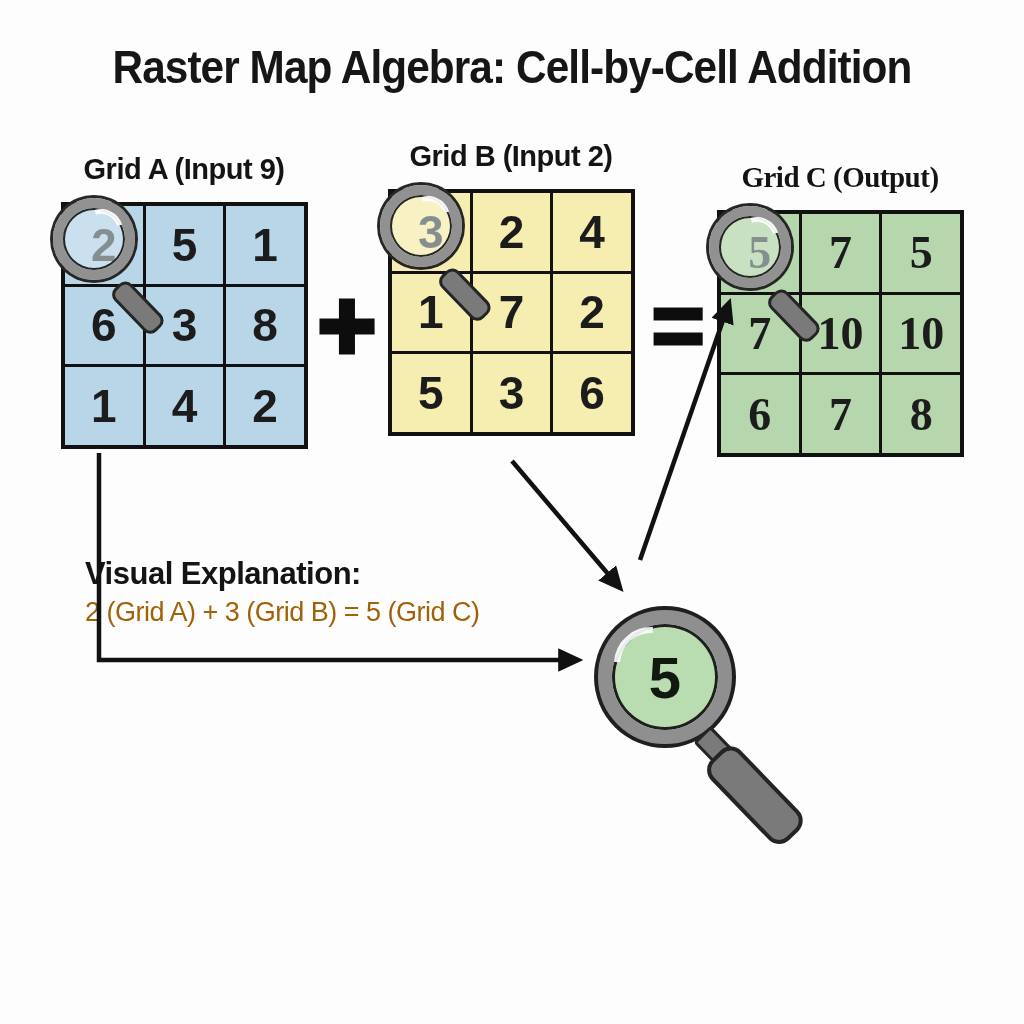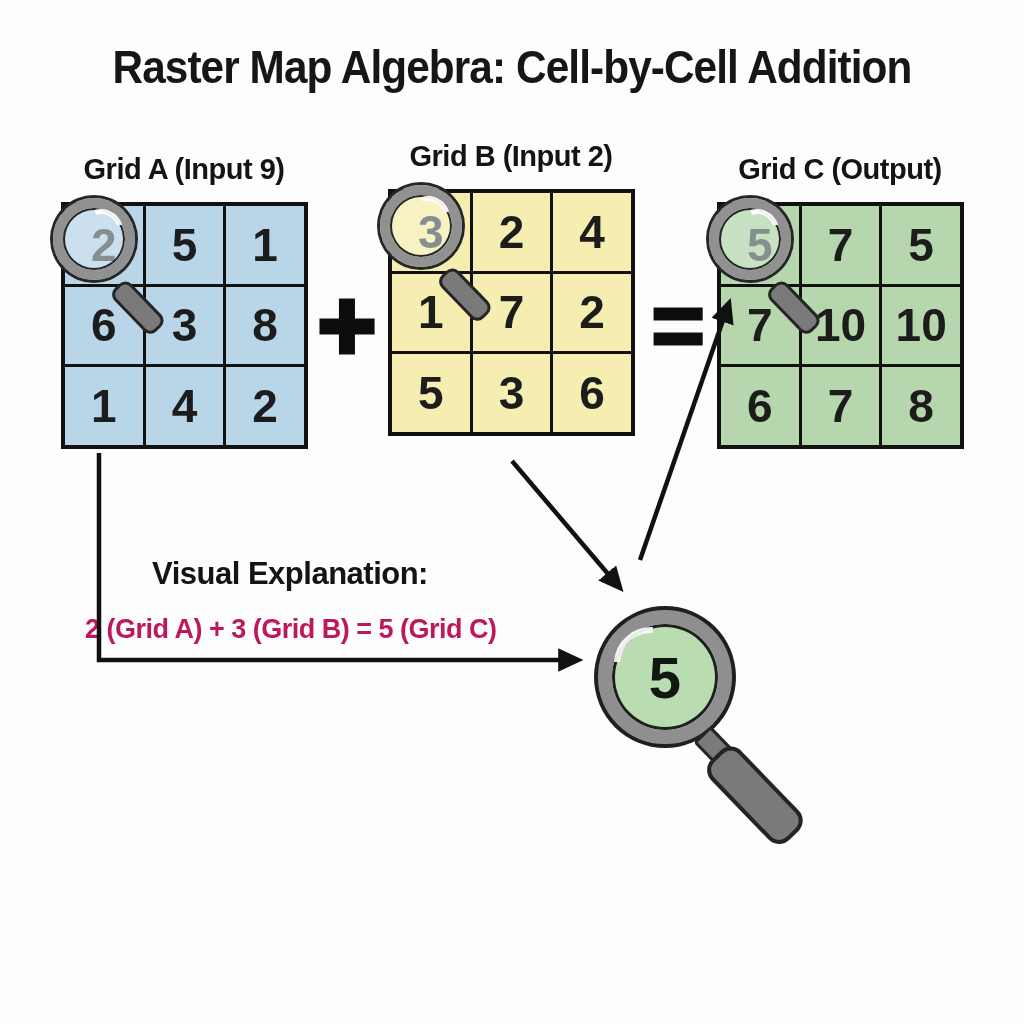--- a/index.html
+++ b/index.html
@@ -36,23 +36,23 @@
   .op{position:absolute;z-index:3;color:#0d0d0d;font-weight:bold;text-align:center;white-space:nowrap;}
   .op-plus{left:297px;top:277px;width:100px;height:100px;line-height:96px;font-size:100px;
     -webkit-text-stroke:5px #0d0d0d;}
   .op-eq{left:628px;top:277px;width:100px;height:100px;line-height:96px;font-size:92px;
     -webkit-text-stroke:3px #0d0d0d;}
 
   
   .arrows{position:absolute;left:0;top:0;z-index:4;}
 
   
-  .explain{position:absolute;left:85px;top:556px;width:410px;text-align:center;z-index:3;}
+  .explain{position:absolute;left:85px;top:556px;width:410px;text-align:left;z-index:3;}
   .explain-heading{font-size:31px;font-weight:bold;color:#141414;letter-spacing:-0.5px;}
-  .explain-formula{margin-top:22px;font-size:27px;font-weight:bold;color:#be185d;letter-spacing:-0.5px;white-space:nowrap;}
+  .explain-formula{margin-top:5px;font-size:27px;font-weight:normal;color:#a16207;letter-spacing:-0.5px;white-space:nowrap;}
 
   
   .big-mag{position:absolute;left:598px;top:610px;z-index:7;}
   .big-ring{position:relative;width:106px;height:106px;border:14px solid #8f8f8f;border-radius:50%;
     box-shadow:0 0 0 4px #1f1f1f, inset 0 0 0 3px #1f1f1f;background:#b9dcb0;
     display:flex;align-items:center;justify-content:center;}
   .big-shine{position:absolute;left:2px;top:3px;width:62px;height:62px;border:6px solid transparent;
     border-top-color:rgba(255,255,255,0.9);border-radius:50%;transform:rotate(-42deg);}
   .big-val{font-size:58px;font-weight:bold;color:#101810;}
   .big-neck{position:absolute;left:104px;top:112px;width:34px;height:18px;background:#7a7a7a;
@@ -117,21 +117,21 @@
     <div class="mag">
       <div class="mag-ring">
         <div class="mag-shine"></div>
       </div>
       <div class="mag-handle"></div>
     </div>
   </div>
 
   <div class="op op-eq">=</div>
 
-  <div class="grid-block" style="left:717px;top:152px;">
+  <div class="grid-block" style="left:717px;top:160px;font-family:Liberation Serif, serif;">
     <div class="grid-label">Grid C (Output)</div>
     <div class="grid">
       <div class="cell" style="background: rgb(182, 215, 174);">5</div>
       <div class="cell" style="background: rgb(182, 215, 174);">7</div>
       <div class="cell" style="background: rgb(182, 215, 174);">5</div>
       <div class="cell" style="background: rgb(182, 215, 174);">7</div>
       <div class="cell" style="background: rgb(182, 215, 174);">10</div>
       <div class="cell" style="background: rgb(182, 215, 174);">10</div>
       <div class="cell" style="background: rgb(182, 215, 174);">6</div>
       <div class="cell" style="background: rgb(182, 215, 174);">7</div>

